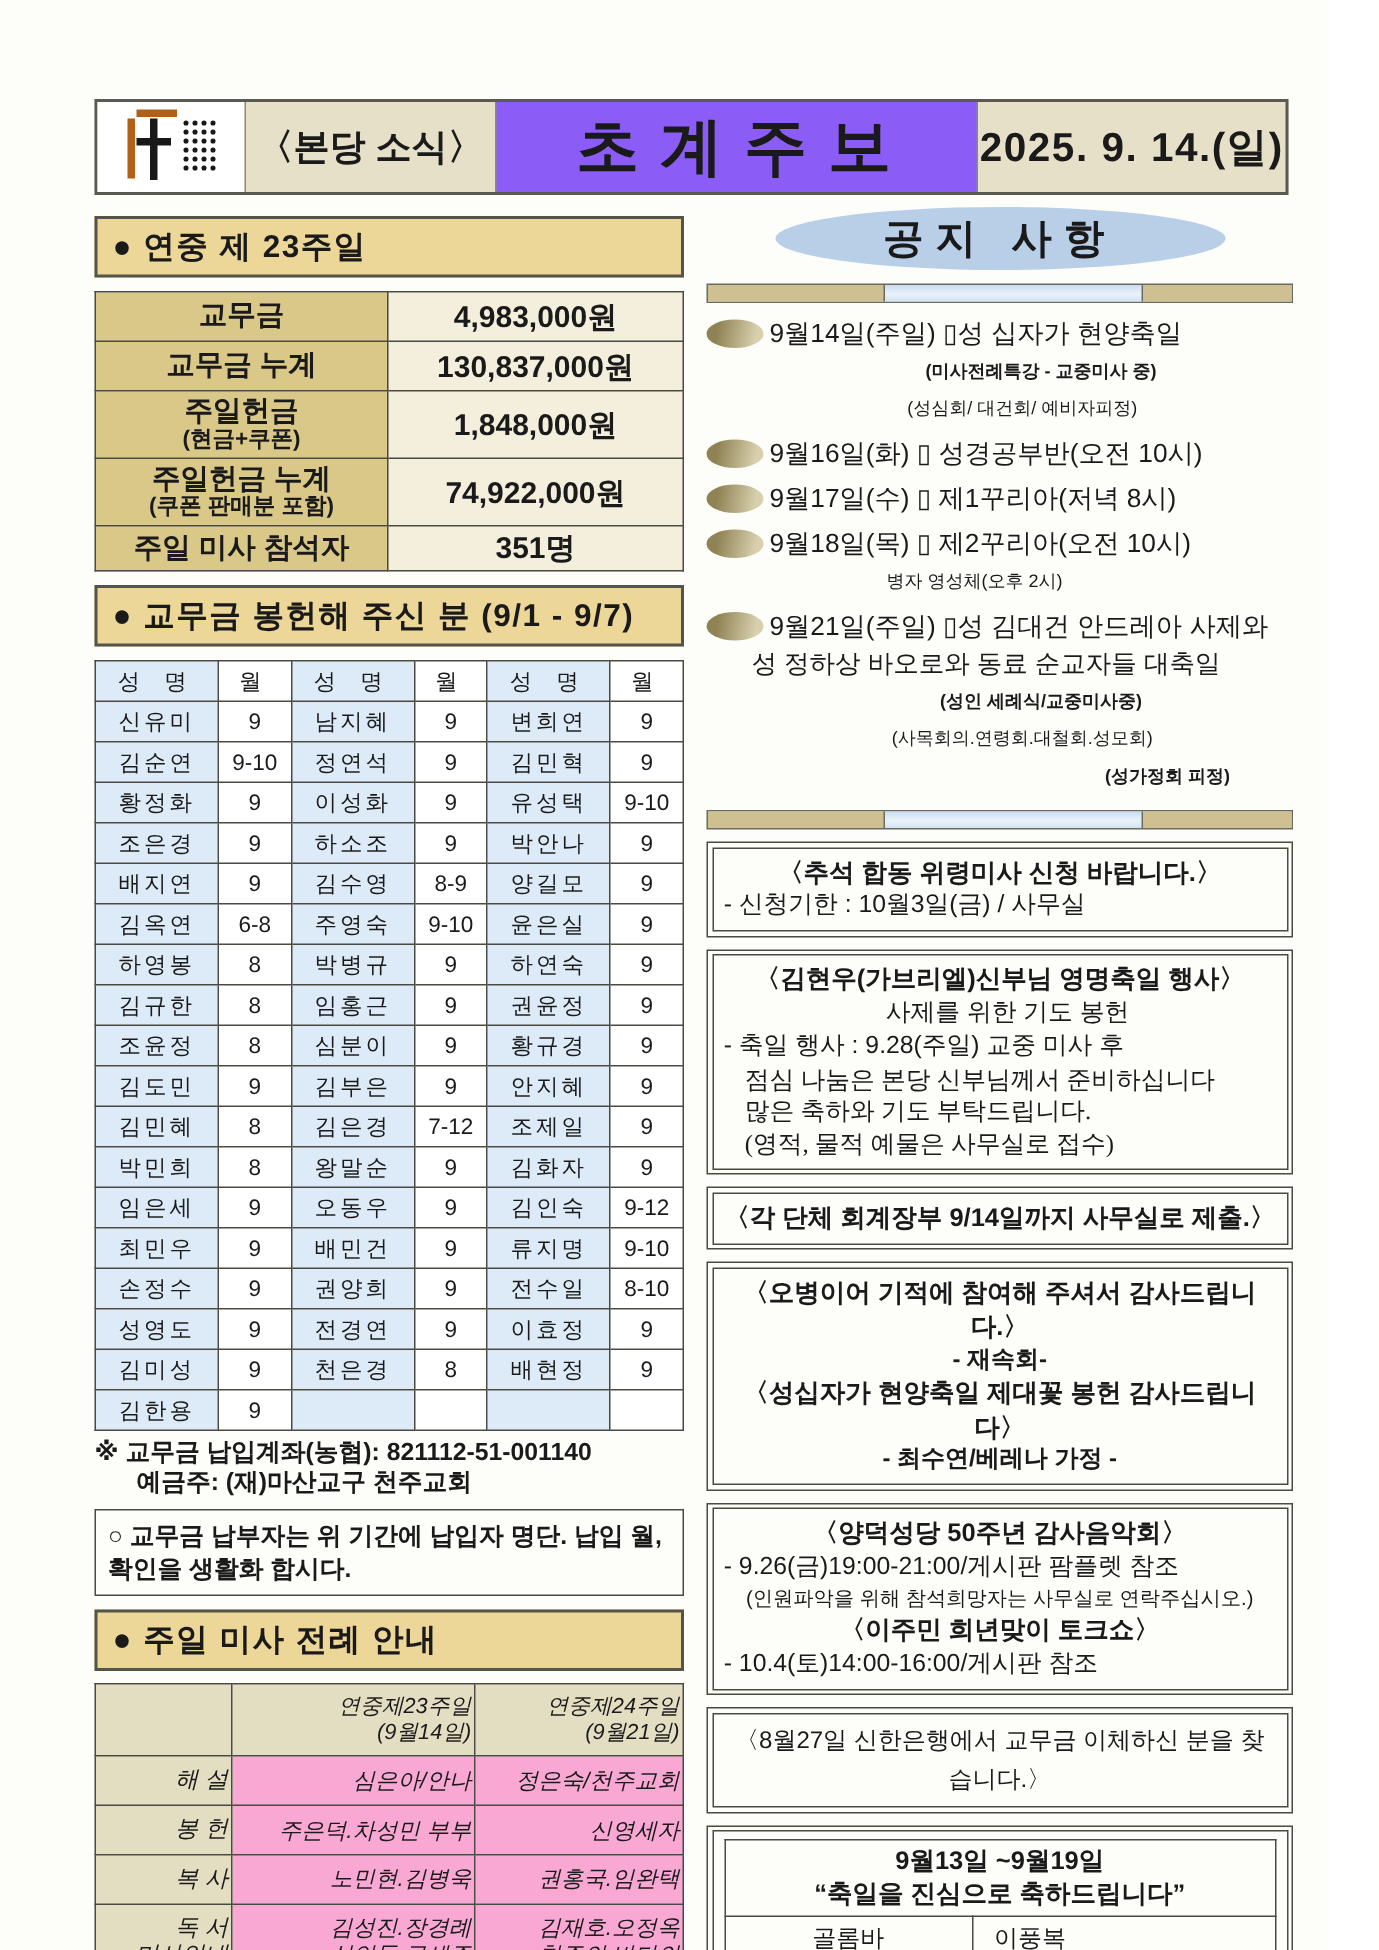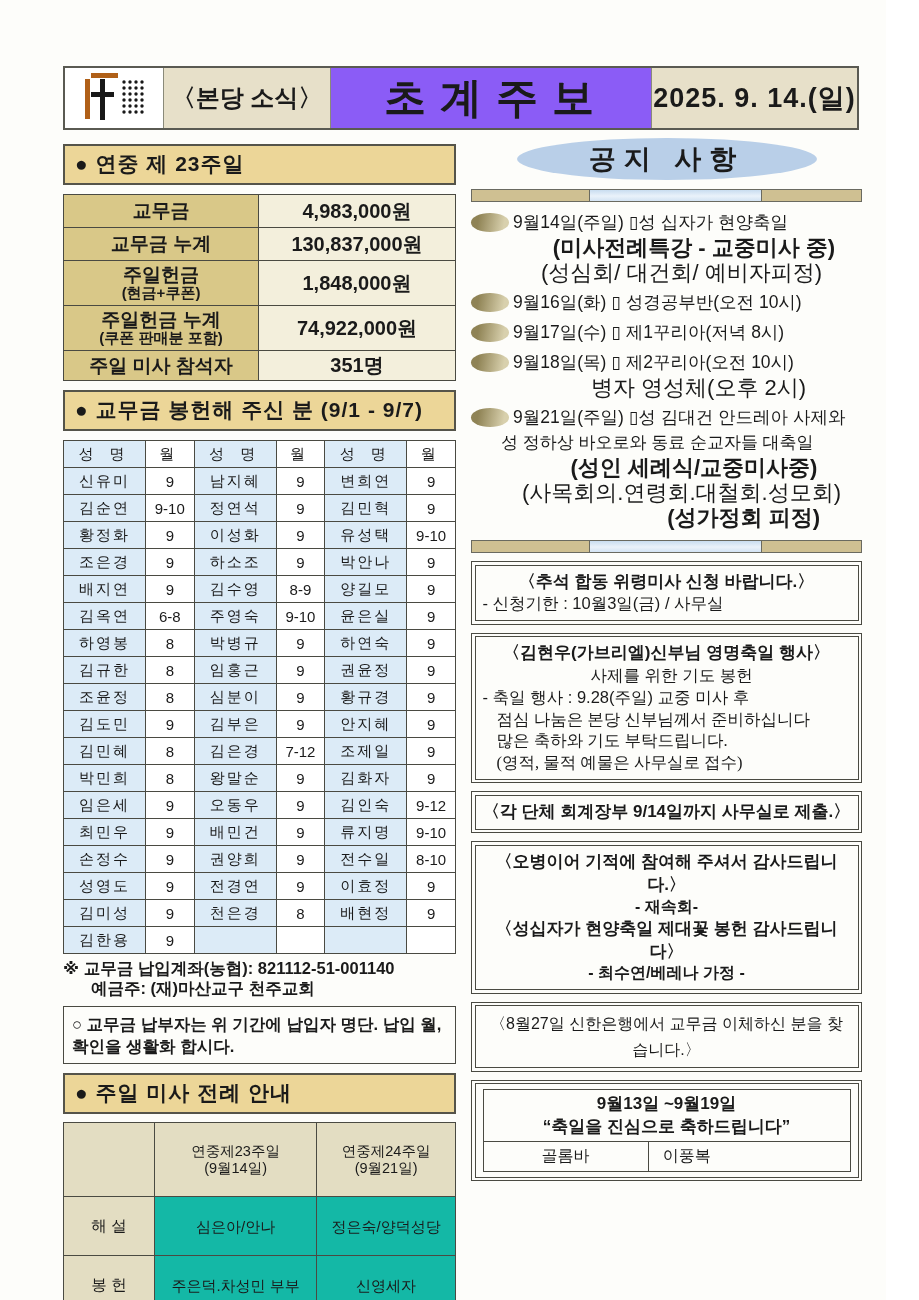--- a/index.html
+++ b/index.html
@@ -46,41 +46,41 @@
   .acct{font-weight:bold;font-size:16.5px;margin-top:5px;line-height:1.2;}
   .acct .l2{padding-left:28px;}
 
   .obox{border:1.6px solid #4a4a42;margin-top:7px;padding:6px 8px;font-weight:bold;
         font-size:16.5px;line-height:1.35;white-space:pre-line;}
 
   .secbar2{margin-top:9px;}
 
   
   .mass{width:100%;margin-top:8px;border:1.6px solid #4a4a42;}
-  .mass td{border:1.1px solid #4a4a42;text-align:center;font-size:15px;padding:20px 2px;white-space:pre-line;line-height:1.15;}
+  .mass td{border:1.1px solid #4a4a42;text-align:right;font-size:15px;padding:7px 2px;white-space:pre-line;line-height:1.15;font-style:italic;}
   .mass .mh{background:#e3ddc2;font-size:14.5px;}
   .mass .ml{background:#e3ddc2;width:86px;font-size:15.5px;}
-  .mass .mc{background:#14b8a6;}
+  .mass .mc{background:#f9a8d4;}
 
   
   .notice-ellipse{width:300px;height:42px;margin:0 auto;background:#b9cfe8;border-radius:50%;
                   display:flex;align-items:center;justify-content:center;
                   font-size:27px;font-weight:bold;letter-spacing:8px;}
   .deco-bar{display:flex;height:13px;border:1px solid #6a6a60;margin-top:9px;box-sizing:border-box;}
   .deco-bar .t1{width:30%;background:#cfc092;border-right:1px solid #6a6a60;}
   .deco-bar .bl{width:44%;background:linear-gradient(180deg,#c9ddf0,#eaf2fa 55%,#d3e3f3);border-right:1px solid #6a6a60;}
   .deco-bar .t2{flex:1;background:#cfc092;}
 
   .ann-wrap{margin-top:8px;}
   .ann-item{margin-top:5px;}
   .ann-main{display:flex;align-items:flex-start;font-size:17.5px;line-height:25px;}
   .ann-bullet{flex:0 0 38px;height:19px;margin:3px 4px 0 0;border-radius:50%;
               background:linear-gradient(100deg,#8f8355 20%,#d8d0ad 85%);}
   .ann-main .tx{flex:1;}
-  .ann-sub{font-size:22px;line-height:25px;}
+  .ann-sub{font-size:12px;line-height:25px;}
   .ann-b{font-weight:bold;}
   .ann-c{text-align:center;padding-left:55px;}
   .ann-c2{text-align:center;padding-left:30px;}
   .ann-r{text-align:right;padding-right:42px;font-weight:bold;}
   .ann-i1{padding-left:120px;}
   .ann-i0{padding-left:30px;font-size:17px;}
 
   .bar2{margin-top:10px;}
 
   
@@ -362,21 +362,21 @@
           <tr style="height: 36px;">
             <td class="mh"></td>
             <td class="mh">연중제23주일
 (9월14일)</td>
             <td class="mh">연중제24주일
 (9월21일)</td>
           </tr>
           <tr style="height: 26px;">
             <td class="ml">해  설</td>
             <td class="mc">심은아/안나</td>
-            <td class="mc">정은숙/양덕성당</td>
+            <td class="mc">정은숙/천주교회</td>
           </tr>
           <tr style="height: 30px;">
             <td class="ml">봉  헌</td>
             <td class="mc">주은덕.차성민 부부</td>
             <td class="mc">신영세자</td>
           </tr>
           <tr style="height: 32px;">
             <td class="ml">복  사</td>
             <td class="mc">노민현.김병욱</td>
             <td class="mc">권홍국.임완택</td>
@@ -468,20 +468,29 @@
           <div class="dbx-in">
             <div class="bx-title">〈각 단체 회계장부 9/14일까지 사무실로 제출.〉</div>
           </div>
         </div>
         <div class="dbx">
           <div class="dbx-in">
             <div class="bx-title">〈오병이어 기적에 참여해 주셔서 감사드립니다.〉</div>
             <div class="bx-center">- 재속회-</div>
             <div class="bx-title">〈성십자가 현양축일 제대꽃 봉헌 감사드립니다〉</div>
             <div class="bx-center">- 최수연/베레나 가정 -</div>
+          </div>
+        </div>
+        <div class="dbx">
+          <div class="dbx-in">
+            <div class="bx-title">〈양덕성당 50주년 감사음악회〉</div>
+            <div class="bx-left">- 9.26(금)19:00-21:00/게시판 팜플렛 참조</div>
+            <div class="bx-small">(인원파악을 위해 참석희망자는 사무실로 연락주십시오.)</div>
+            <div class="bx-title">〈이주민 희년맞이 토크쇼〉</div>
+            <div class="bx-left">- 10.4(토)14:00-16:00/게시판 참조</div>
           </div>
         </div>
         <div class="dbx">
           <div class="dbx-in">
             <div class="bx-plain">〈8월27일 신한은행에서 교무금 이체하신 분을 찾습니다.〉</div>
           </div>
         </div>
       </div>
 
     <div class="dbx">

